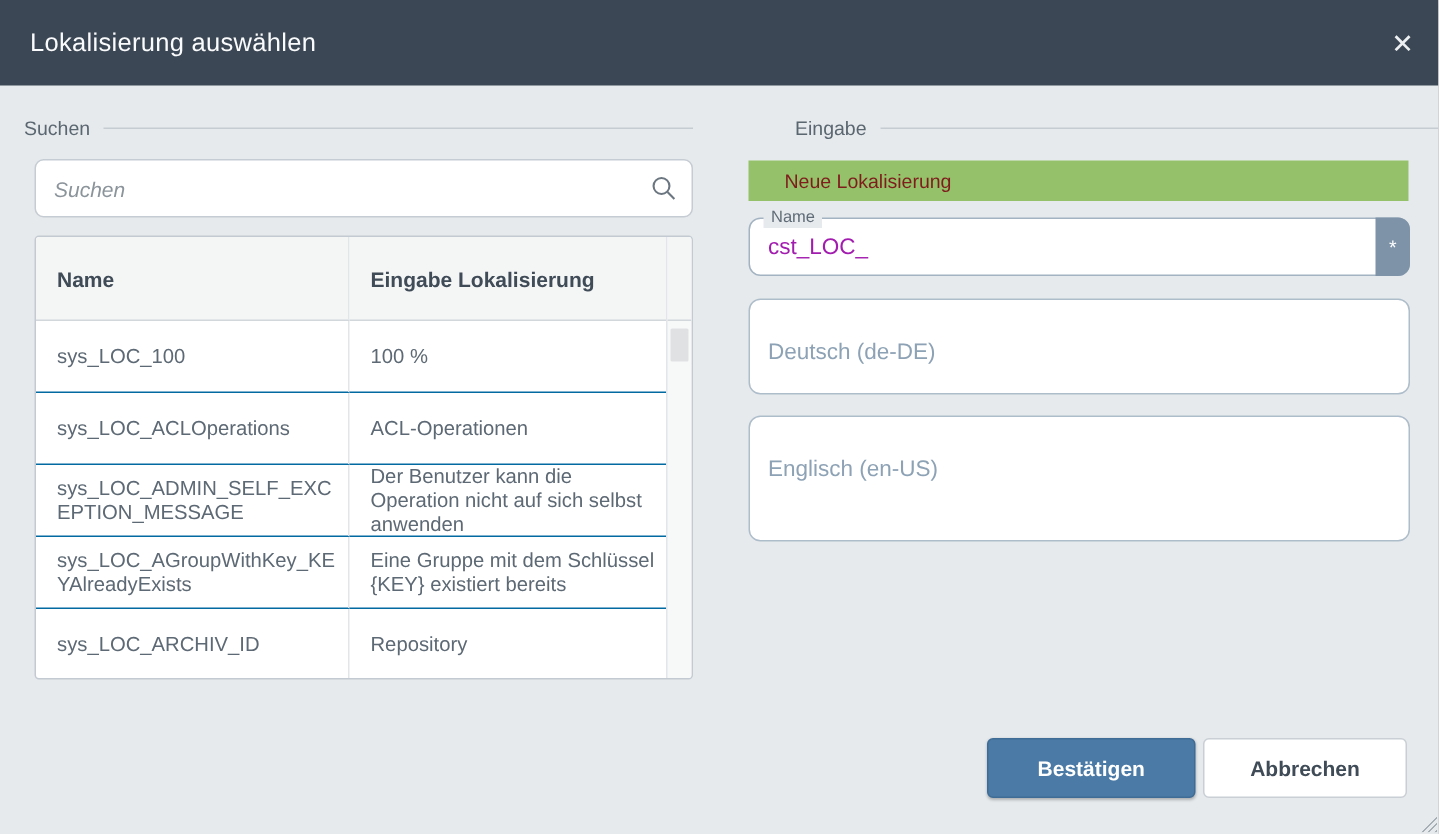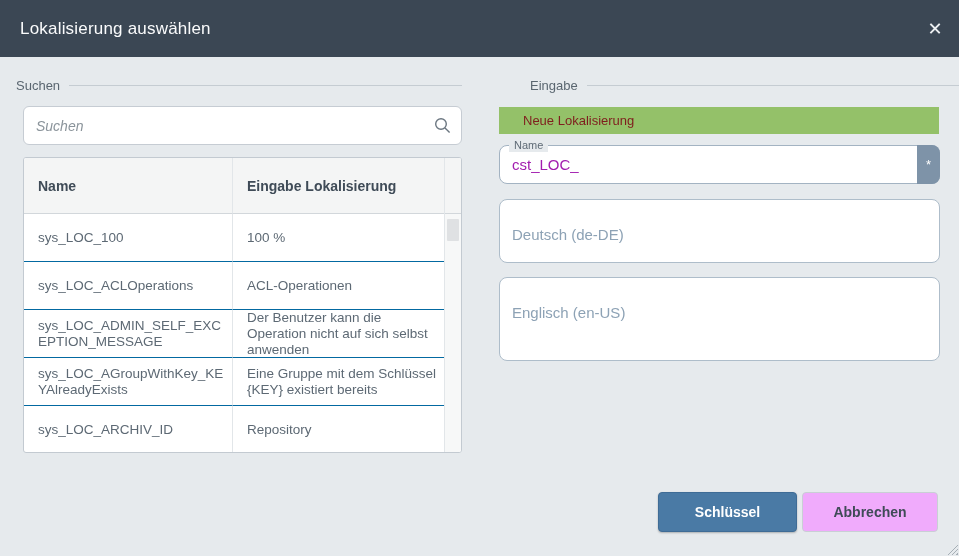--- a/index.html
+++ b/index.html
@@ -46,21 +46,21 @@
   .required-box{position:absolute;right:-1px;top:-1px;bottom:-1px;width:23px;background:#7e93a8;border-radius:0 8px 8px 0;display:flex;align-items:center;justify-content:center;color:#fff;font-size:13px;}
   .lang-field{position:absolute;left:499px;width:441px;background:#fff;border:1px solid #aebdca;border-radius:8px;box-sizing:border-box;}
   .field-de{top:199px;height:64px;}
   .field-en{top:277px;height:84px;}
   .lang-field textarea{width:100%;height:100%;border:none;background:transparent;outline:none;resize:none;padding:26px 12px;box-sizing:border-box;font-size:15px;color:#701a75;font-family:inherit;}
   .lang-field textarea::placeholder{color:#8da2b5;}
 
   
   .btn{position:absolute;top:492px;height:40px;border-radius:4px;font-size:14px;font-weight:bold;font-family:inherit;cursor:pointer;}
   .btn-confirm{left:658px;width:139px;background:var(--confirm-blue,#4a7aa5);border:1px solid #3f6c96;color:#fff;box-shadow:0 1px 2px rgba(0,0,0,.25);}
-  .btn-cancel{left:802px;width:136px;background:#f0abfc;border:1px solid #c9cfd5;color:#3f4b57;}
+  .btn-cancel{left:802px;width:136px;background:#ffffff;border:1px solid #c9cfd5;color:#3f4b57;}
 
   
   .resize-grip{position:absolute;right:1px;bottom:1px;width:11px;height:11px;cursor:nwse-resize;background:
     linear-gradient(135deg,transparent 0 50%,transparent 50%),
     repeating-linear-gradient(135deg,transparent 0 2px,#a6afb6 2px 3px);
     clip-path:polygon(100% 0,100% 100%,0 100%);}
 </style>
 </head>
 <body>
 
@@ -131,17 +131,17 @@
   </div>
 
   <div class="lang-field field-de">
     <textarea placeholder="Deutsch (de-DE)" style=""></textarea>
   </div>
 
   <div class="lang-field field-en">
     <textarea placeholder="Englisch (en-US)" style=""></textarea>
   </div>
 
-  <button class="btn btn-confirm">Schlüssel</button>
+  <button class="btn btn-confirm">Bestätigen</button>
   <button class="btn btn-cancel">Abbrechen</button>
 
   <div class="resize-grip"></div>
 </div>
 
 </body></html>

